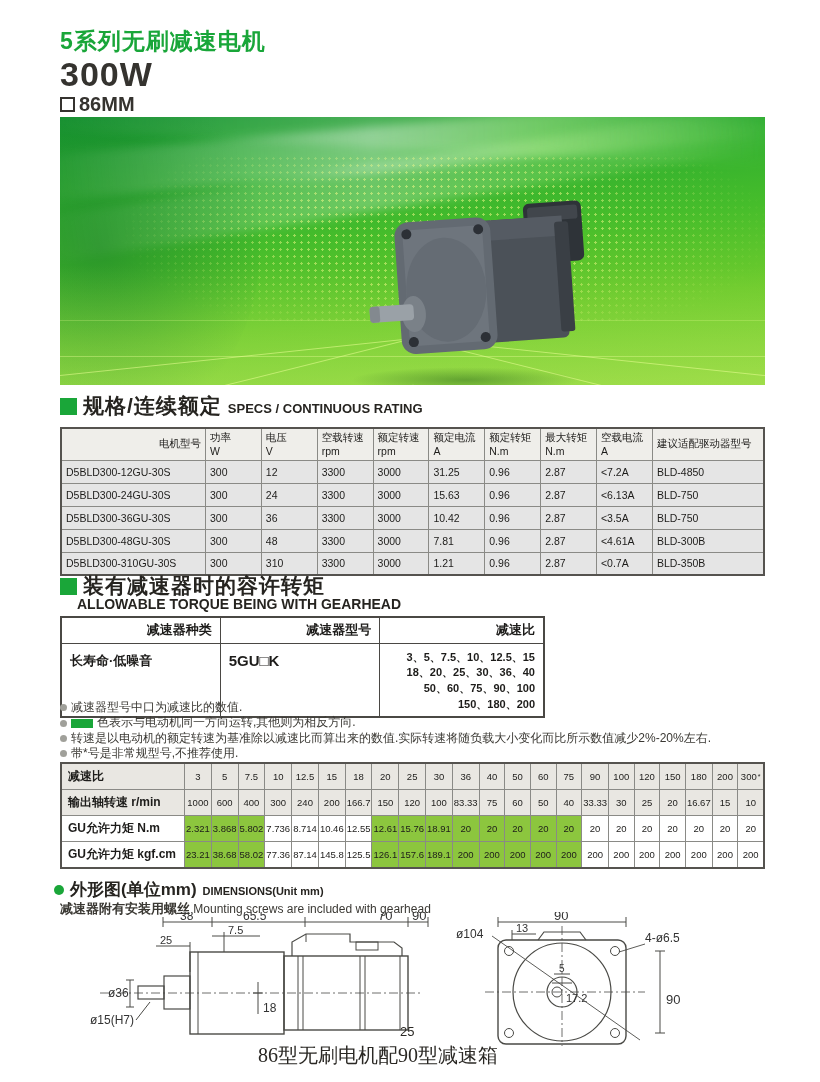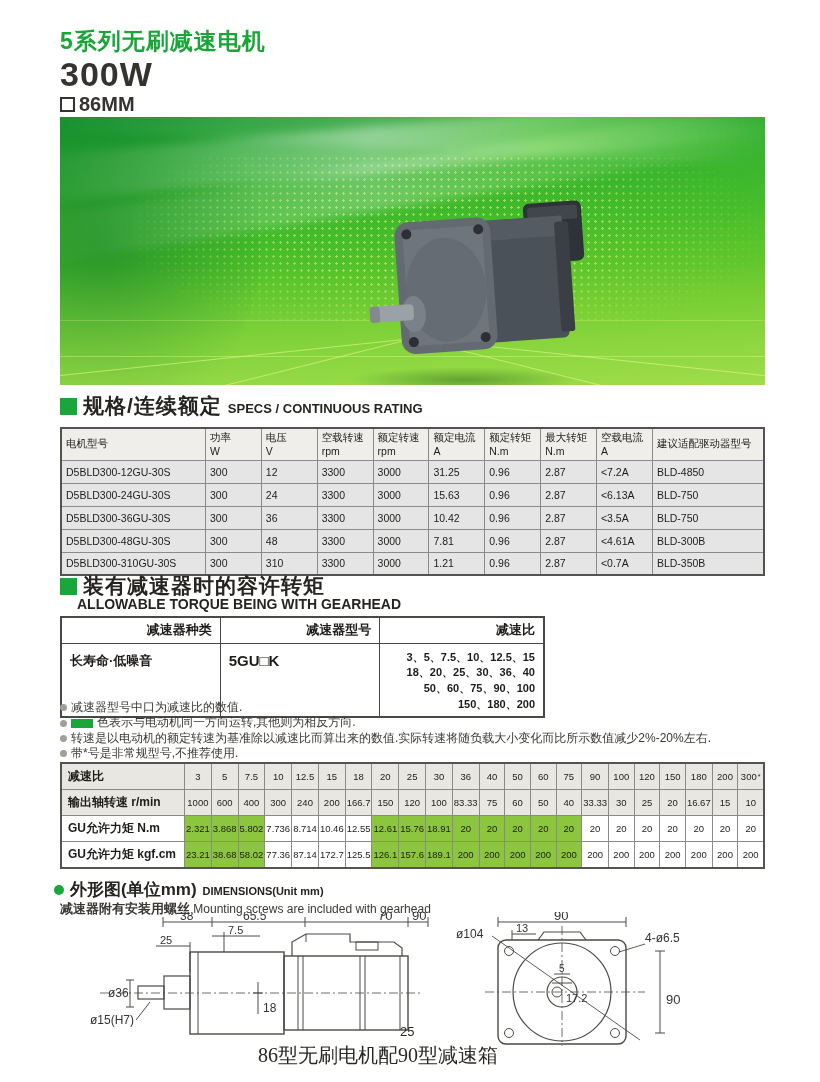--- a/index.html
+++ b/index.html
@@ -40,21 +40,21 @@
   .sec-title { position:absolute; left:60px; display:flex; align-items:baseline; gap:6px; }
   .sec-title .sq { width:17px; height:17px; background:#1aa639; align-self:center; }
   .sec-title .cn { font-size:21px; font-weight:bold; color:#262420; letter-spacing:1px; }
   .sec-title .en { font-size:13px; font-weight:bold; color:#262420; }
   .sec-sub-en { font-size:14px; font-weight:bold; color:#262420; margin-left:17px; margin-top:0px; }
 
   
   table.spec { position:absolute; left:60px; top:427px; width:705px; border-collapse:collapse; border:2px solid #55534f; font-size:10.5px; }
   table.spec th, table.spec td { border:1px solid #8a8a86; padding:2px 4px; text-align:left; font-weight:normal; color:#1d1c1a; }
   table.spec thead th { background:#efeeea; height:32px; vertical-align:middle; font-size:10.5px; }
-  table.spec thead th.center { text-align:left;margin-left:25px; }
+  table.spec thead th.center { text-align:right;margin-left:25px; }
   table.spec td { height:23px; background:#e5e5e5; }
 
   
   table.gear { position:absolute; left:60px; top:616px; width:485px; border-collapse:collapse; border:2px solid #4a4844; }
   table.gear th, table.gear td { border:1px solid #4a4844; padding:3px 8px; background:#fff; color:#1d1c1a; }
   table.gear th { font-size:13px; font-weight:bold; text-align:right; height:26px; }
   table.gear th.r, table.gear td.r { text-align:right; }
   table.gear td { font-size:13px; vertical-align:top; }
   table.gear td.ratios { font-size:11px; line-height:1.45; padding-top:6px; font-weight:bold; }
   table.gear td.model { font-size:15px; font-weight:bold; padding-top:8px; }
@@ -390,21 +390,21 @@
       <div class="cell">20</div>
       <div class="cell">20</div>
       <div class="cell">20</div>
       <div class="cell">20</div>
       <div class="cell label">GU允许力矩 kgf.cm</div>
       <div class="cell hl">23.21</div>
       <div class="cell hl">38.68</div>
       <div class="cell hl">58.02</div>
       <div class="cell">77.36</div>
       <div class="cell">87.14</div>
-      <div class="cell">172.7</div>
+      <div class="cell">145.8</div>
       <div class="cell">125.5</div>
       <div class="cell hl">126.1</div>
       <div class="cell hl">157.6</div>
       <div class="cell hl">189.1</div>
       <div class="cell hl">200</div>
       <div class="cell hl">200</div>
       <div class="cell hl">200</div>
       <div class="cell hl">200</div>
       <div class="cell hl">200</div>
       <div class="cell">200</div>

